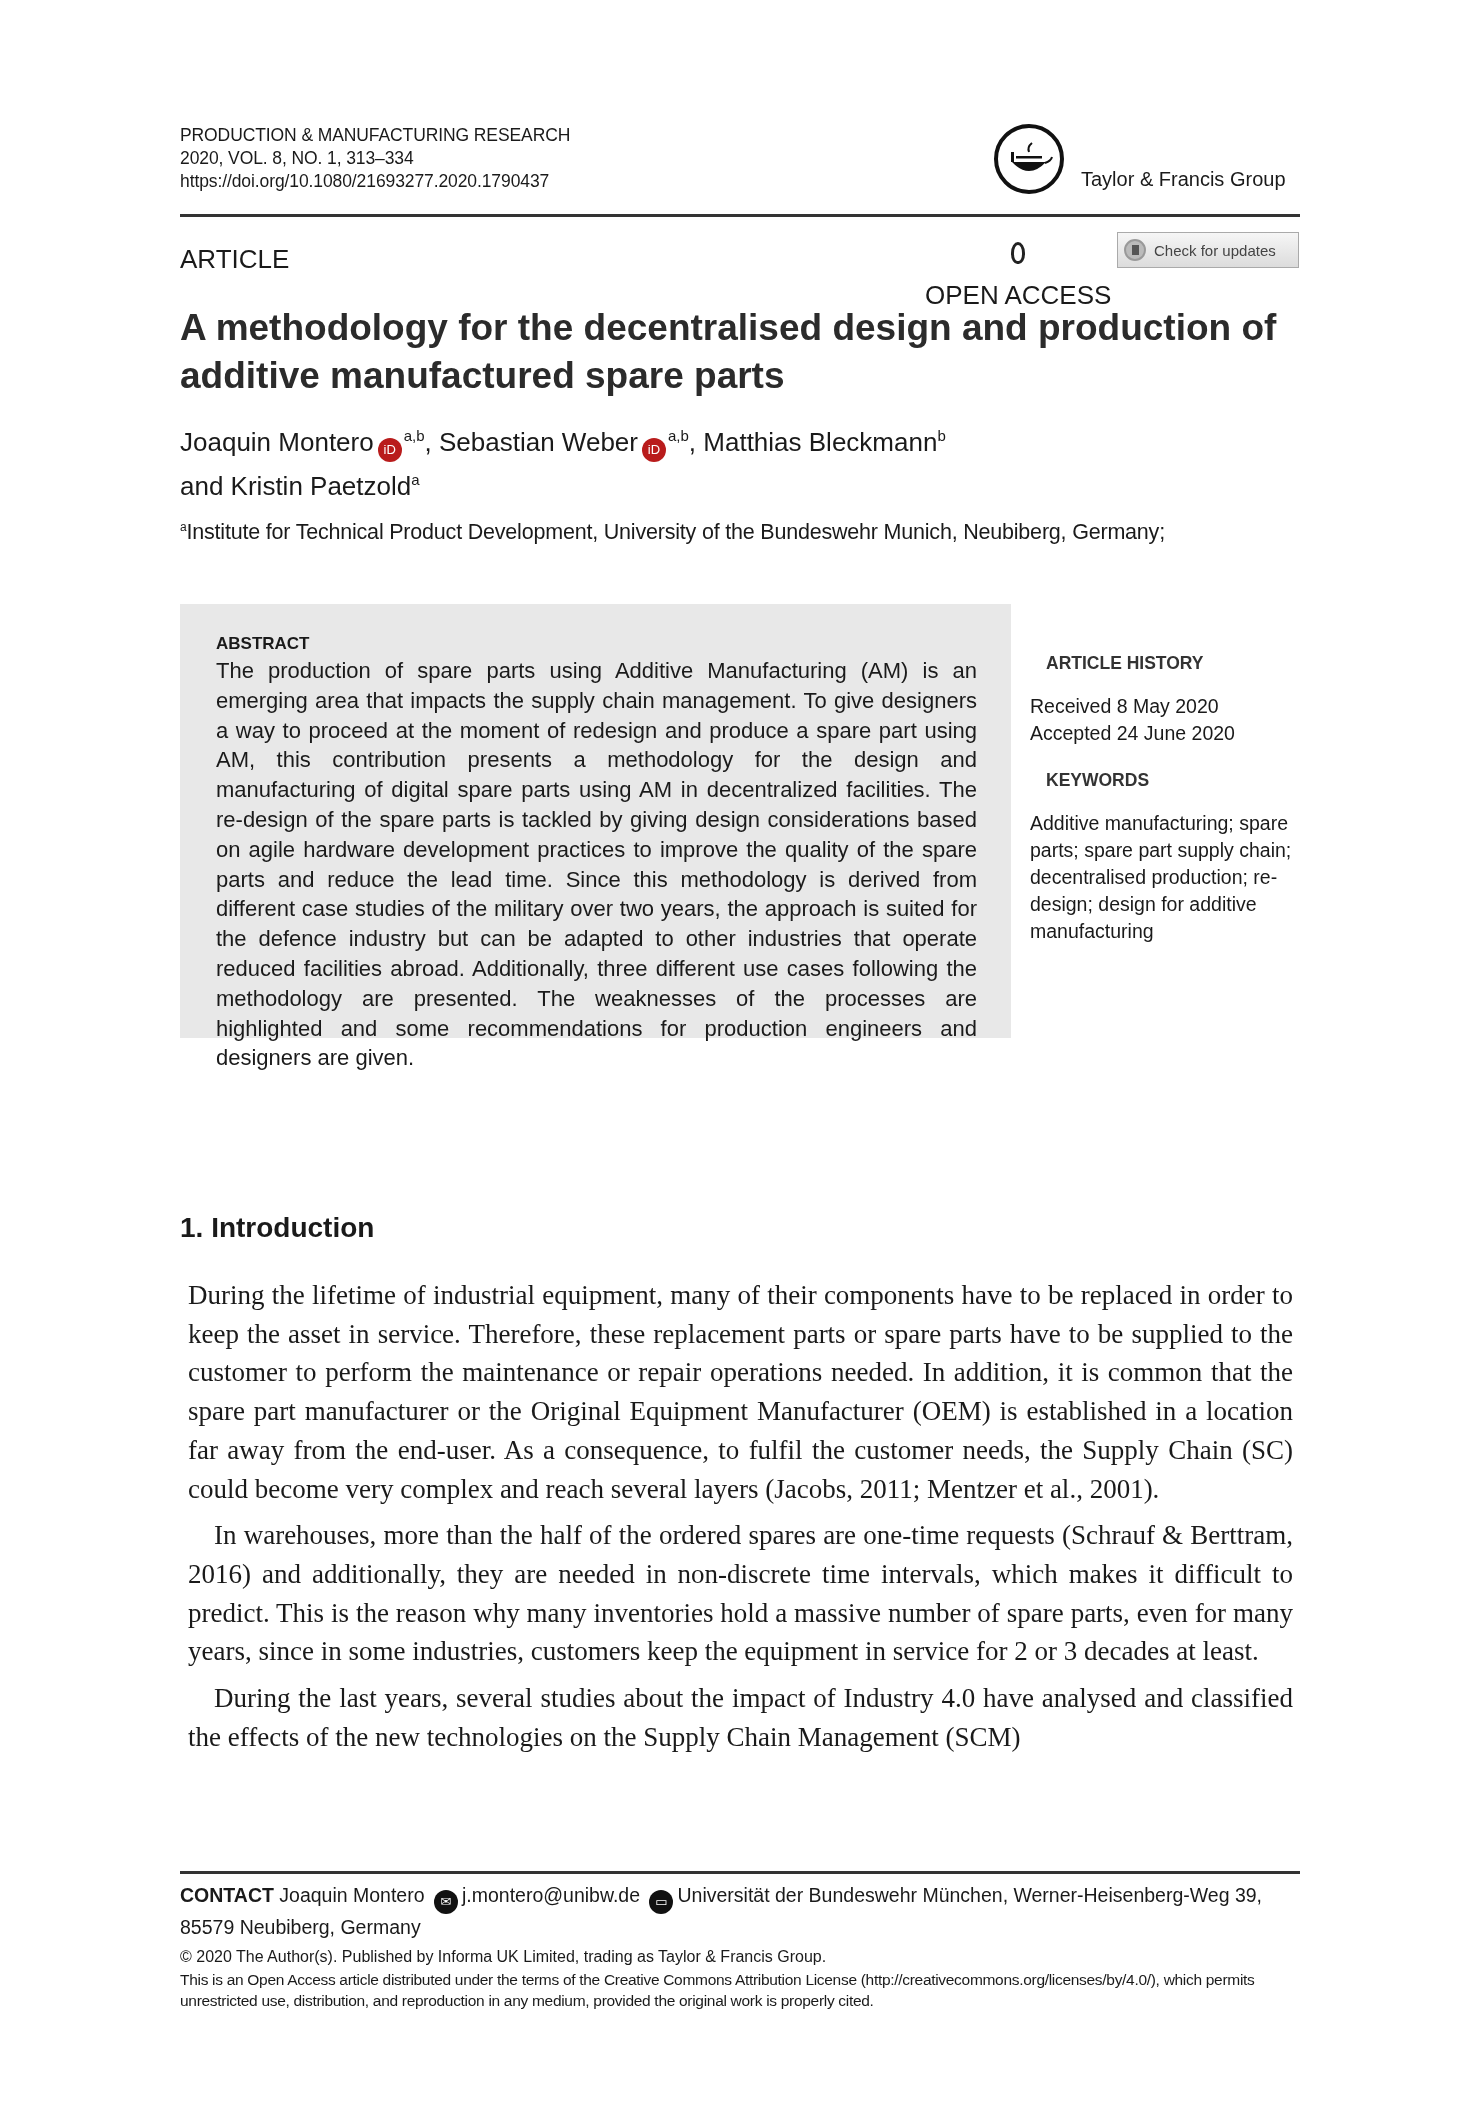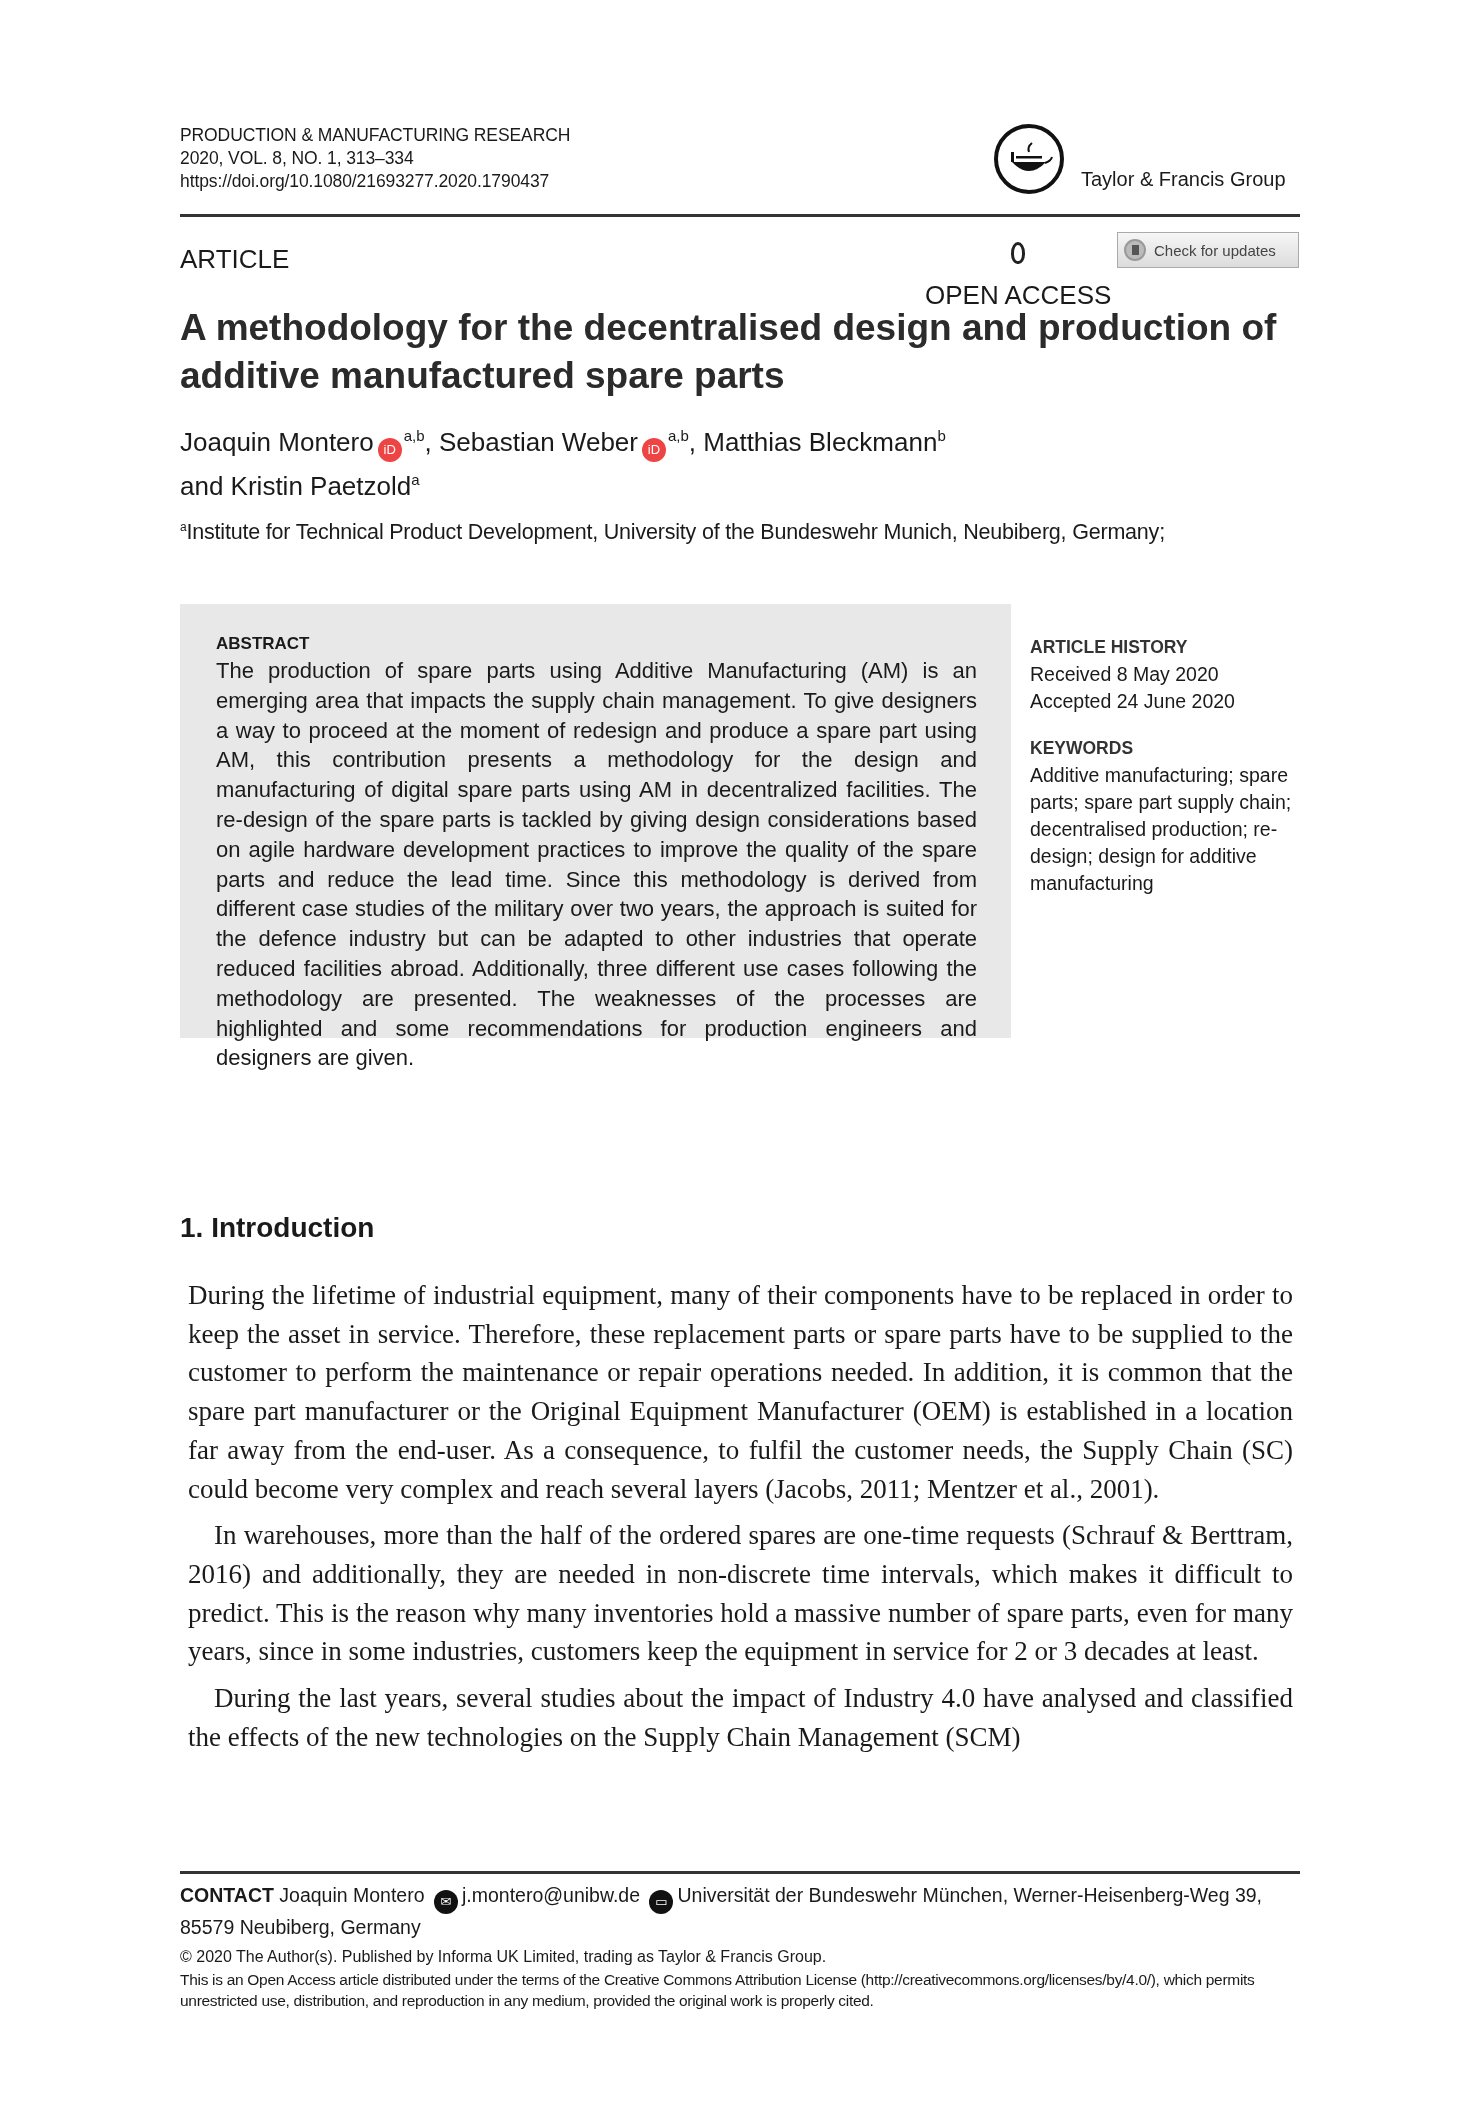--- a/index.html
+++ b/index.html
@@ -11,28 +11,28 @@
   .tf-group { position: absolute; left: 87px; top: 44px; font-size: 20px; }
   .top-rule { position: absolute; left: 180px; top: 214px; width: 1120px; height: 3px; background: #333; }
   .article-label { position: absolute; left: 180px; top: 244px; font-size: 26px; }
   .open-access { position: absolute; left: 925px; top: 242px; font-size: 26px; display: flex; align-items: center; gap: 16px; flex-direction: column; }
   .oa-icon { width: 14px; height: 22px; border: 3px solid #222; border-radius: 50% 50% 45% 45%; box-sizing: border-box; display: inline-block; position: relative; }
   .check-updates { position: absolute; left: 1117px; top: 232px; width: 182px; height: 36px; border: 1px solid #aaa; background: linear-gradient(#f6f6f6, #dcdcdc); display: flex; align-items: center; gap: 8px; box-sizing: border-box; padding-left: 6px; font-size: 15px; color: #444; }
   .cu-icon { width: 22px; height: 22px; border-radius: 50%; background: #bbb; border: 2px solid #999; box-sizing: border-box; display: flex; align-items: center; justify-content: center; }
   .cu-icon::after { content: ""; width: 7px; height: 10px; background: #555; }
   .title { position: absolute; left: 180px; top: 304px; width: 1130px; font-size: 37px; line-height: 48px; font-weight: bold; color: #2b2b2b; }
   .authors { position: absolute; left: 180px; top: 418px; width: 1120px; font-size: 26px; line-height: 35px; }
-  .orcid { display: inline-block; width: 24px; height: 24px; border-radius: 50%; background: #ef4444; color: #fff; font-size: 13px; line-height: 24px; text-align: center; vertical-align: -3px; margin: 0 2px 0 4px; }
+  .orcid { display: inline-block; width: 24px; height: 24px; border-radius: 50%; background: #b91c1c; color: #fff; font-size: 13px; line-height: 24px; text-align: center; vertical-align: -3px; margin: 0 2px 0 4px; }
   sup { font-size: 15px; }
   .affil { position: absolute; left: 180px; top: 512px; width: 1140px; font-size: 21.5px; line-height: 30px; letter-spacing: -0.2px; }
   .abstract-box { position: absolute; left: 180px; top: 604px; width: 831px; height: 434px; background: #e8e8e8; }
   .abs-head { position: absolute; left: 36px; top: 30px; font-size: 17px; font-weight: bold; }
   .abs-text { position: absolute; left: 36px; top: 52px; width: 761px; font-size: 22px; line-height: 29.8px; text-align: justify; }
   .side { position: absolute; left: 1030px; top: 634px; width: 280px; font-size: 19.5px; line-height: 27px; }
-  .side h4 { margin: 0; font-size: 17.5px; font-weight: bold; color: #333; }
+  .side h4 { margin: 16px; font-size: 17.5px; font-weight: bold; color: #333; }
   .side .kw-head { margin-top: 20px; }
   .intro-head { position: absolute; left: 180px; top: 1212px; font-size: 28px; font-weight: bold; }
   .body-text { position: absolute; left: 180px; top: 1268px; width: 1121px; font-family: "Liberation Serif", serif; font-size: 27px; line-height: 38.7px; text-align: justify; }
   .body-text p { margin: 8px; text-indent: 0; }
   .body-text p + p { text-indent: 26px; }
   .bottom-rule { position: absolute; left: 180px; top: 1871px; width: 1120px; height: 3px; background: #333; }
   .contact { position: absolute; left: 180px; top: 1882px; width: 1125px; font-size: 19.5px; line-height: 27px; }
   .ic { display: inline-block; width: 24px; height: 24px; border-radius: 50%; background: #111; color: #fff; font-size: 13px; line-height: 24px; text-align: center; vertical-align: -4px; margin: 0 4px; }
   .copyright { position: absolute; left: 180px; top: 1946px; width: 1125px; font-size: 16px; line-height: 21px; }
   .license { position: absolute; left: 180px; top: 1969px; width: 1125px; font-size: 15.5px; line-height: 21px; letter-spacing: -0.3px; }

